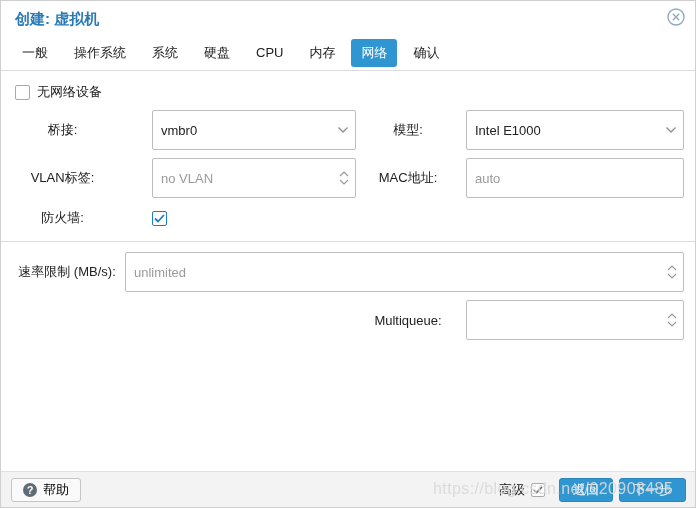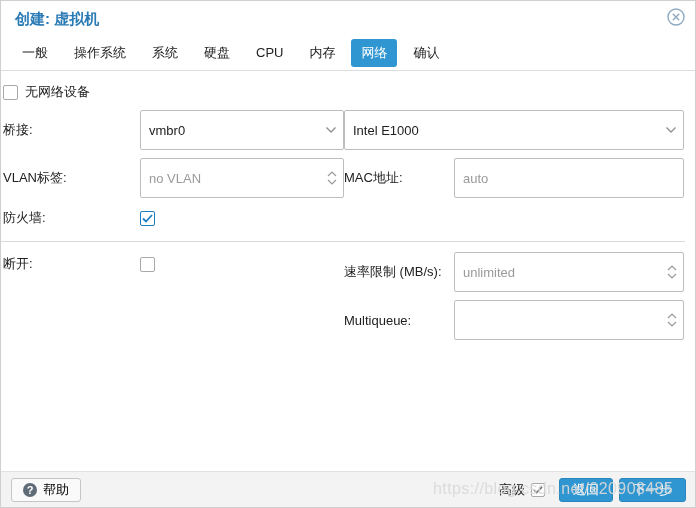--- a/index.html
+++ b/index.html
@@ -19,21 +19,21 @@
   .header{position:relative;height:34px;padding:9px 14px 0;}
   .title{color:var(--title);font-size:15px;font-weight:bold;}
   .close-btn{position:absolute;top:7px;right:10px;width:18px;height:18px;cursor:pointer;}
 
   
   .tabbar{display:flex;align-items:center;height:36px;padding:0 8px;border-bottom:1px solid #dcdcdc;}
   .tab{padding:5px 10px;margin:0 3px;border-radius:3px;font-size:13px;color:#222;cursor:pointer;white-space:nowrap;text-align:right;}
   .tab.active{background:var(--accent);color:#fff;}
 
   
-  .body{padding:13px 11px 0 2px;}
+  .body{padding:13px 11px 0 14px;text-align:center;}
   .check-row{display:flex;align-items:center;height:16px;margin-bottom:10px;}
   .form-row{display:flex;align-items:flex-start;margin-bottom:8px;}
   .half-l{display:flex;width:341px;align-items:center;gap:36px;}
   .half-r{display:flex;flex:1;align-items:center;}
   .lbl{width:101px;flex:none;padding-right:6px;}
   .lbl-r{width:110px;flex:none;padding-right:6px;}
   .field{position:relative;display:flex;align-items:center;height:40px;border:1px solid var(--border);border-radius:2px;background:#fff;flex:1;padding:0 24px 0 8px;cursor:text;}
   .half-l .field{max-width:226px;}
   .field .value{overflow:hidden;white-space:nowrap;}
   .field .value.ph{color:var(--placeholder);}
@@ -96,20 +96,21 @@
         <div class="field">
           <span class="value">vmbr0</span>
           <span class="trigger">
             <svg width="12" height="8" viewBox="0 0 12 8">
                 <path d="M1.5 1.5 L6 6 L10.5 1.5" fill="none" stroke="#8f8f8f" stroke-width="1.3"></path>
               </svg>
           </span>
         </div>
       </div>
       <div class="half-r">
+        <span class="lbl-r">模型:</span>
         <div class="field">
           <span class="value">Intel E1000</span>
           <span class="trigger">
             <svg width="12" height="8" viewBox="0 0 12 8">
                 <path d="M1.5 1.5 L6 6 L10.5 1.5" fill="none" stroke="#8f8f8f" stroke-width="1.3"></path>
               </svg>
           </span>
         </div>
       </div>
     </div>
@@ -145,24 +146,20 @@
               <path d="M1 4.5 L4 7.5 L10 1" fill="none" stroke="#1d7ec2" stroke-width="1.8"></path>
             </svg>
         </span>
       </div>
       <div class="half-r"></div>
     </div>
 
     <hr class="sect-divider">
 
     <div class="form-row">
-      <div class="half-l" style="padding-top:3px;">
-        <span class="lbl">断开:</span>
-        <span class="cb"></span>
-      </div>
       <div class="half-r">
         <span class="lbl-r">速率限制 (MB/s):</span>
         <div class="field">
           <span class="value ph">unlimited</span>
           <span class="trigger">
             <svg width="10" height="6" viewBox="0 0 10 6">
                 <path d="M1 5 L5 1 L9 5" fill="none" stroke="#9a9a9a" stroke-width="1.2"></path>
               </svg>
             <svg width="10" height="6" viewBox="0 0 10 6" style="margin-top:2px">
                 <path d="M1 1 L5 5 L9 1" fill="none" stroke="#9a9a9a" stroke-width="1.2"></path>

